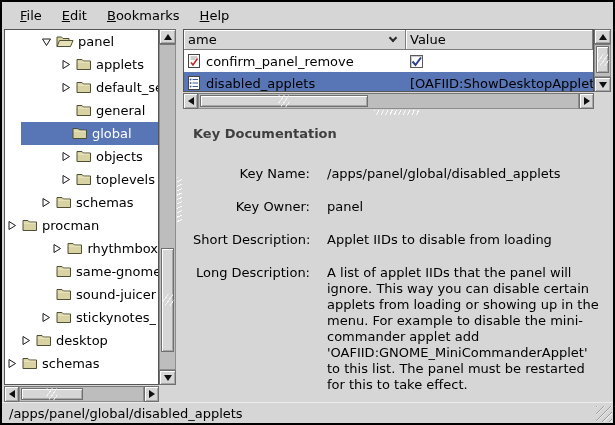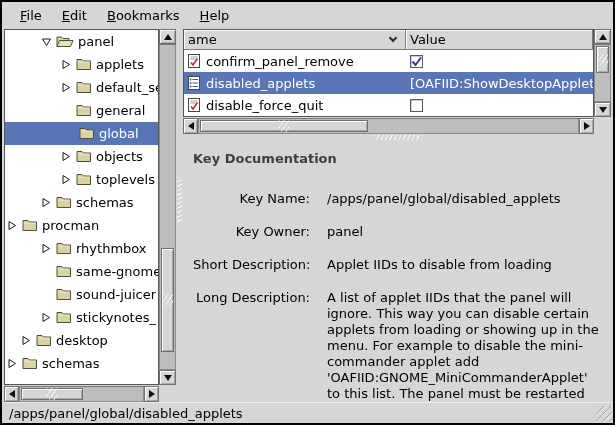--- a/index.html
+++ b/index.html
@@ -48,32 +48,32 @@
   .arr-right{border-top:4px solid transparent;border-bottom:4px solid transparent;border-left:6px solid #101010;}
   
   .vsplitter{width:7px;flex:none;position:relative;}
   .vsplitter .grip{position:absolute;left:1px;top:148px;width:5px;height:46px;
     background:repeating-linear-gradient(155deg,#fafafa 0 1px,rgba(0,0,0,0) 1px 4px);}
   .hsplitter{height:7px;flex:none;position:relative;}
   .hsplitter .grip{position:absolute;top:1px;left:calc(50% - 23px);width:46px;height:5px;
     background:repeating-linear-gradient(115deg,#fafafa 0 1px,rgba(0,0,0,0) 1px 4px);}
   
   .right-pane{flex:1;display:flex;flex-direction:column;min-width:0;min-height:0;}
-  .table-scrollwin{height:105px;flex:none;display:flex;flex-direction:column;}
+  .table-scrollwin{height:80px;flex:none;display:flex;flex-direction:column;}
   .table-top{flex:1;display:flex;min-height:0;}
   .table-main{flex:1;border:1px solid #565656;background:#fff;display:flex;flex-direction:column;overflow:hidden;min-width:0;}
   .table-header{height:20px;display:flex;flex:none;}
   .hcell{background:#d6d6d6;border-right:1px solid #7d7d7d;border-bottom:1px solid #7d7d7d;
     box-shadow:inset 1px 1px 0 #fff;display:flex;align-items:center;padding-left:4px;overflow:hidden;}
   .hcell-name{width:222px;flex:none;}
   .hcell-value{flex:1;}
   .sort-chev{width:6px;height:6px;border-right:2px solid #2a2a2a;border-bottom:2px solid #2a2a2a;
     transform:rotate(45deg);margin-left:auto;margin-right:9px;margin-top:-3px;}
   .trow{height:22px;display:flex;flex:none;align-items:center;}
-  .trow.selected{background:#5876b6;color:#ffffff;text-align:center;}
+  .trow.selected{background:#5876b6;color:#000000;text-align:center;}
   .cell{display:flex;align-items:center;overflow:hidden;white-space:nowrap;}
   .name-cell{width:222px;flex:none;padding-left:3px;}
   .key-icon{flex:none;display:inline-flex;margin-right:5px;}
   .value-cell{flex:1;padding-left:4px;}
   .checkbox{width:13px;height:13px;background:#fff;border:1px solid #5a5a5a;
     box-shadow:inset 1px 1px 0 #c9c9c9;display:inline-flex;align-items:center;justify-content:center;}
   
   .doc-area{flex:1;padding:8px 4px 0 10px;overflow:hidden;min-height:0;}
   .doc-title{font-weight:bold;color:#3f3f3f;margin-top:2px;}
   .doc-fields{margin-top:25px;display:grid;grid-template-columns:117px 1fr;column-gap:6px;row-gap:8px;line-height:16px;gap:17px;}
@@ -147,21 +147,21 @@
             <div class="tree-row" style="padding-left: 54px;">
               <span class="expander"></span>
               <span class="folder">
                 <svg width="16" height="13" viewBox="0 0 16 13">
                   <path d="M1 3.5 L1 11.5 L14.5 11.5 L14.5 3 L7.5 3 L6 1.5 L1 1.5 Z" fill="#d9d3a4" stroke="#4f4f35"></path>
                   <path d="M2 4.2 L13.5 4.2" stroke="#eee8c6" fill="none"></path>
                 </svg>
               </span>
               <span class="tree-label">general</span>
             </div>
-            <div class="tree-row selected" style="padding-left: 57px;">
+            <div class="tree-row selected" style="padding-left: 34px; margin-left: 16px;">
               <span class="expander"></span>
               <span class="folder">
                 <svg width="16" height="13" viewBox="0 0 16 13">
                   <path d="M1 3.5 L1 11.5 L14.5 11.5 L14.5 3 L7.5 3 L6 1.5 L1 1.5 Z" fill="#d9d3a4" stroke="#4f4f35"></path>
                   <path d="M2 4.2 L13.5 4.2" stroke="#eee8c6" fill="none"></path>
                 </svg>
               </span>
               <span class="tree-label">global</span>
             </div>
             <div class="tree-row" style="padding-left: 54px;">
@@ -213,21 +213,21 @@
                 </svg>
               </span>
               <span class="folder">
                 <svg width="16" height="13" viewBox="0 0 16 13">
                   <path d="M1 3.5 L1 11.5 L14.5 11.5 L14.5 3 L7.5 3 L6 1.5 L1 1.5 Z" fill="#d9d3a4" stroke="#4f4f35"></path>
                   <path d="M2 4.2 L13.5 4.2" stroke="#eee8c6" fill="none"></path>
                 </svg>
               </span>
               <span class="tree-label">procman</span>
             </div>
-            <div class="tree-row" style="padding-left: 34px;">
+            <div class="tree-row" style="padding-left: 34px; justify-content: flex-end;">
               <span class="expander">
                 <svg width="10" height="11" viewBox="0 0 10 11">
                   <polygon points="2,1.5 8.5,5.5 2,9.5" fill="#fcfcfc" stroke="#1a1a1a" stroke-width="1"></polygon>
                 </svg>
               </span>
               <span class="folder">
                 <svg width="16" height="13" viewBox="0 0 16 13">
                   <path d="M1 3.5 L1 11.5 L14.5 11.5 L14.5 3 L7.5 3 L6 1.5 L1 1.5 Z" fill="#d9d3a4" stroke="#4f4f35"></path>
                   <path d="M2 4.2 L13.5 4.2" stroke="#eee8c6" fill="none"></path>
                 </svg>

